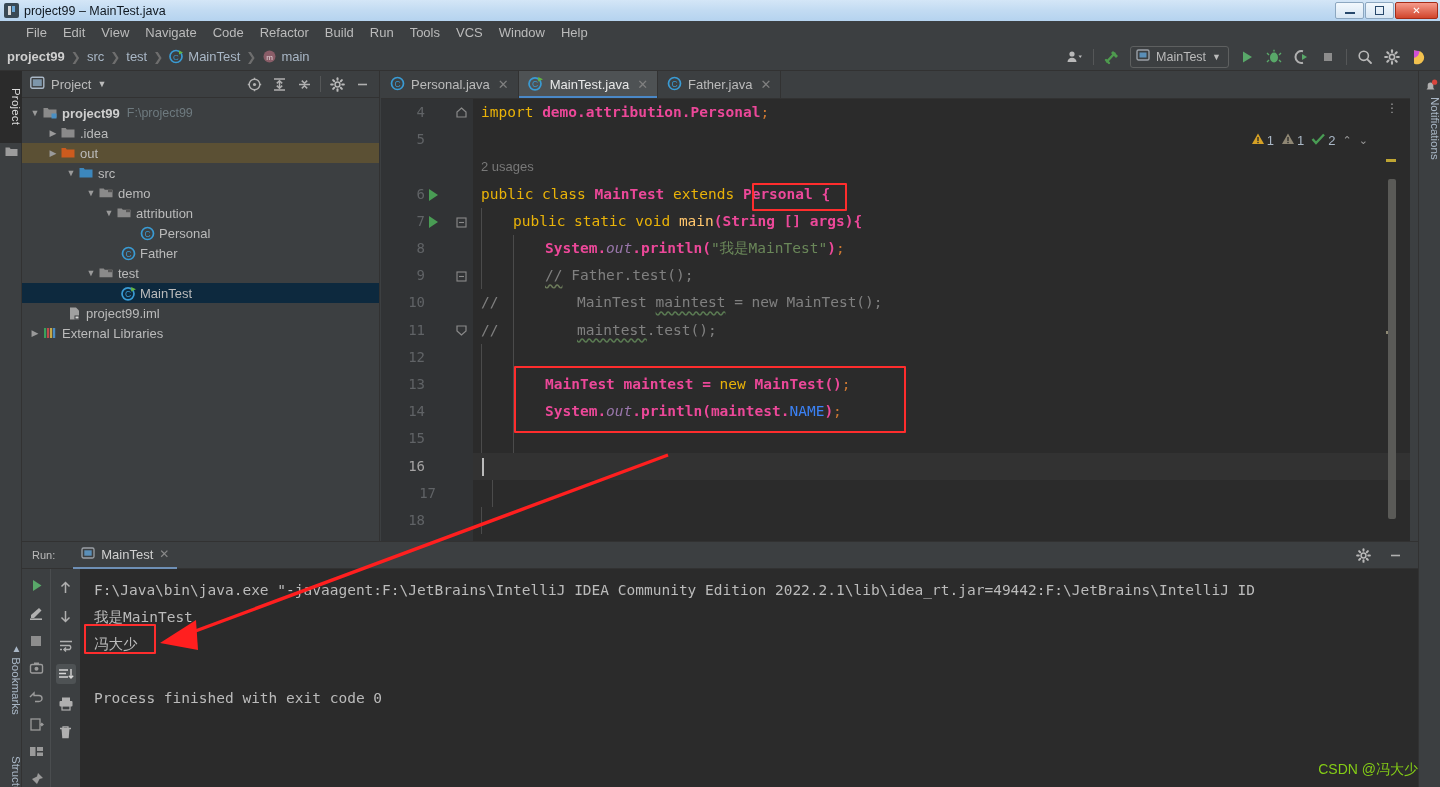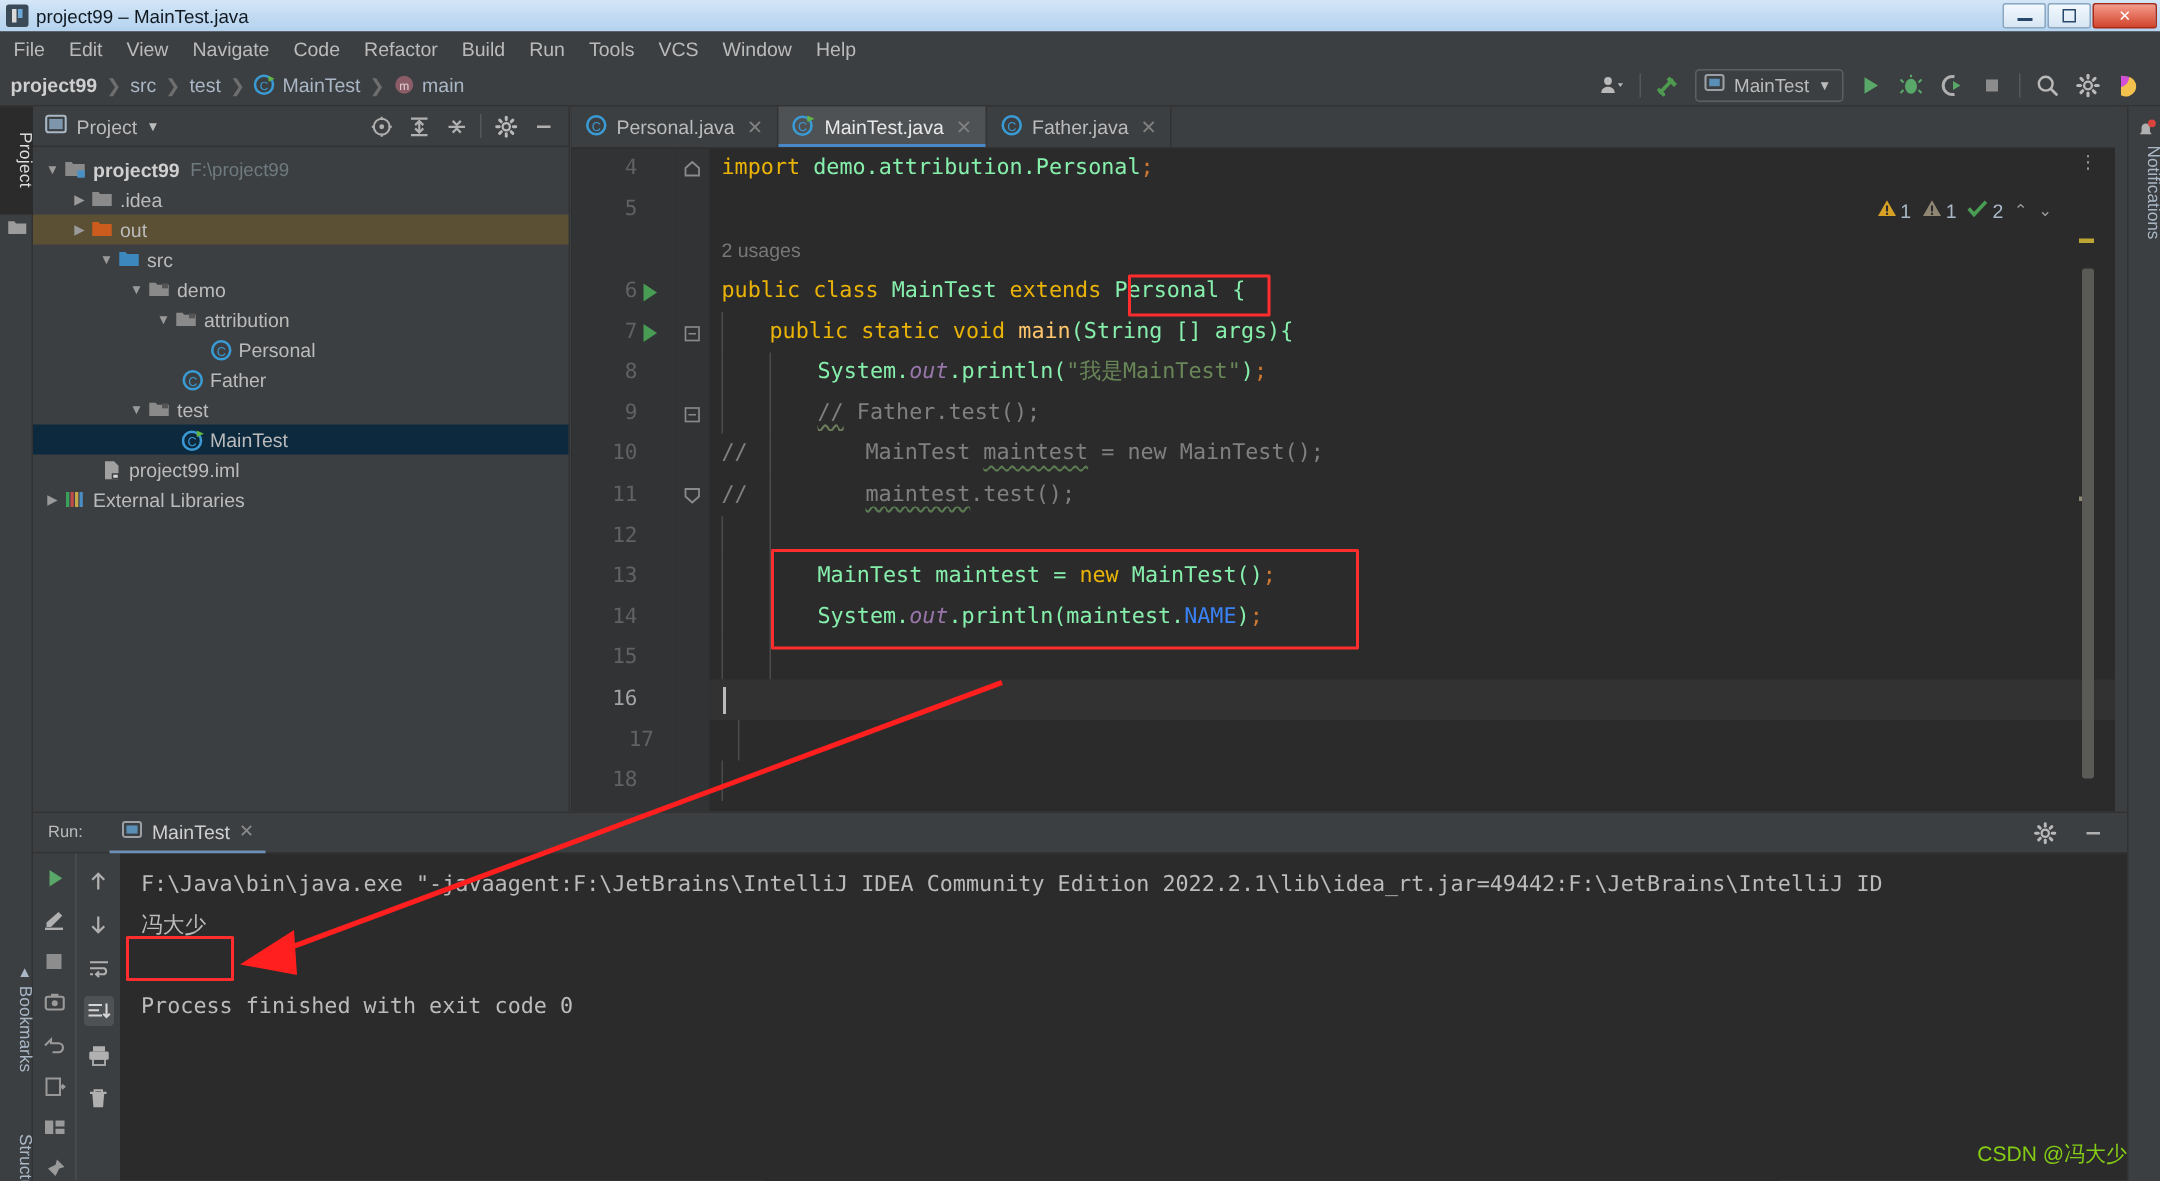--- a/index.html
+++ b/index.html
@@ -50,21 +50,21 @@
     background: linear-gradient(to bottom,#f59b8c,#d1452c);
     border-color: #a52b17; color: #fff; width: 43px;
   }
   .min-glyph { width: 10px; height: 3px; border-bottom: 2px solid #27486b; margin-bottom:-4px;}
   .max-glyph { width: 9px; height: 9px; border: 1.5px solid #27486b; }
 
   
   .menubar {
     position: absolute; top: 21px; left: 0; width: 1440px; height: 22px;
     background: #3c3f41; display: flex; align-items: center;
-    padding-left: 1px;
+    padding-left: 18px;
     text-align: center;
   }
   .menu-item {
     padding: 2px 8px; font-size: 13px; color: #bbbbbb; cursor: default;
   }
 
   
   .navbar {
     position: absolute; top: 43px; left: 0; width: 1440px; height: 28px;
     background: #3c3f41; display: flex; align-items: center;
@@ -197,21 +197,21 @@
     position: absolute; left: 101px; top: 5px; width: 2px; height: 18px;
     background: #bbbbbb;
   }
 
   
   .kw   { color: #eab308; text-align: right; }
   .str  { color: #6a8759; }
   .cmt  { color: #808080; }
   .fld  { color: #9876aa; font-style: italic; }
   .cfld { color: #3b82f6; }
-  .plain{ color: #86efac; }
+  .plain{ color: #ec4899; font-weight: bold; }
   .semi { color: #cc7832; }
   .wavy { text-decoration: underline; text-decoration-style: wavy; text-decoration-color: #5a7a52; text-underline-offset: 3px;}
   .wavy-cmt { text-decoration: underline; text-decoration-style: wavy; text-decoration-color: #6b7a5a; text-underline-offset:3px;}
 
   
   .redbox {
     position: absolute; border: 2px solid #ff2d2d; pointer-events: none;
     border-radius: 1px;
   }
 
@@ -988,20 +988,21 @@
           <svg width="15" height="15" viewBox="0 0 15 15">
               <path d="M2 3.5 H13" stroke="#b0b0b0" stroke-width="1.5"></path>
               <path d="M5 3.5 V1.8 H10 V3.5" fill="none" stroke="#b0b0b0" stroke-width="1.3"></path>
               <path d="M3.5 3.5 L4.3 13.2 H10.7 L11.5 3.5 Z" fill="#b0b0b0"></path>
             </svg>
         </span>
       </div>
 
       <div class="console">
         <div class="cline2">F:\Java\bin\java.exe "-javaagent:F:\JetBrains\IntelliJ IDEA Community Edition 2022.2.1\lib\idea_rt.jar=49442:F:\JetBrains\IntelliJ ID</div>
+        <div class="cline2">我是MainTest</div>
         <div class="cline2">冯大少</div>
         <div class="cline2">&nbsp;</div>
         <div class="cline2">Process finished with exit code 0</div>
       </div>
     </div>
 
     <div class="redbox" style="left:62px; top:82px; width:72px; height:30px;"></div>
   </div>
 
   <svg class="arrow-svg" width="1440" height="787">

